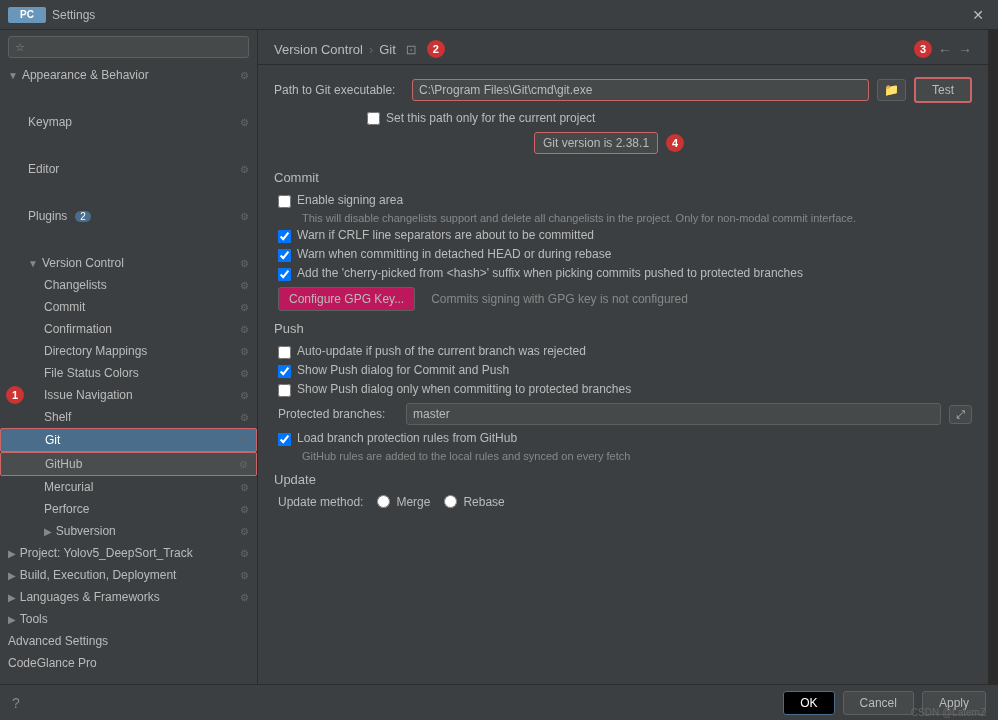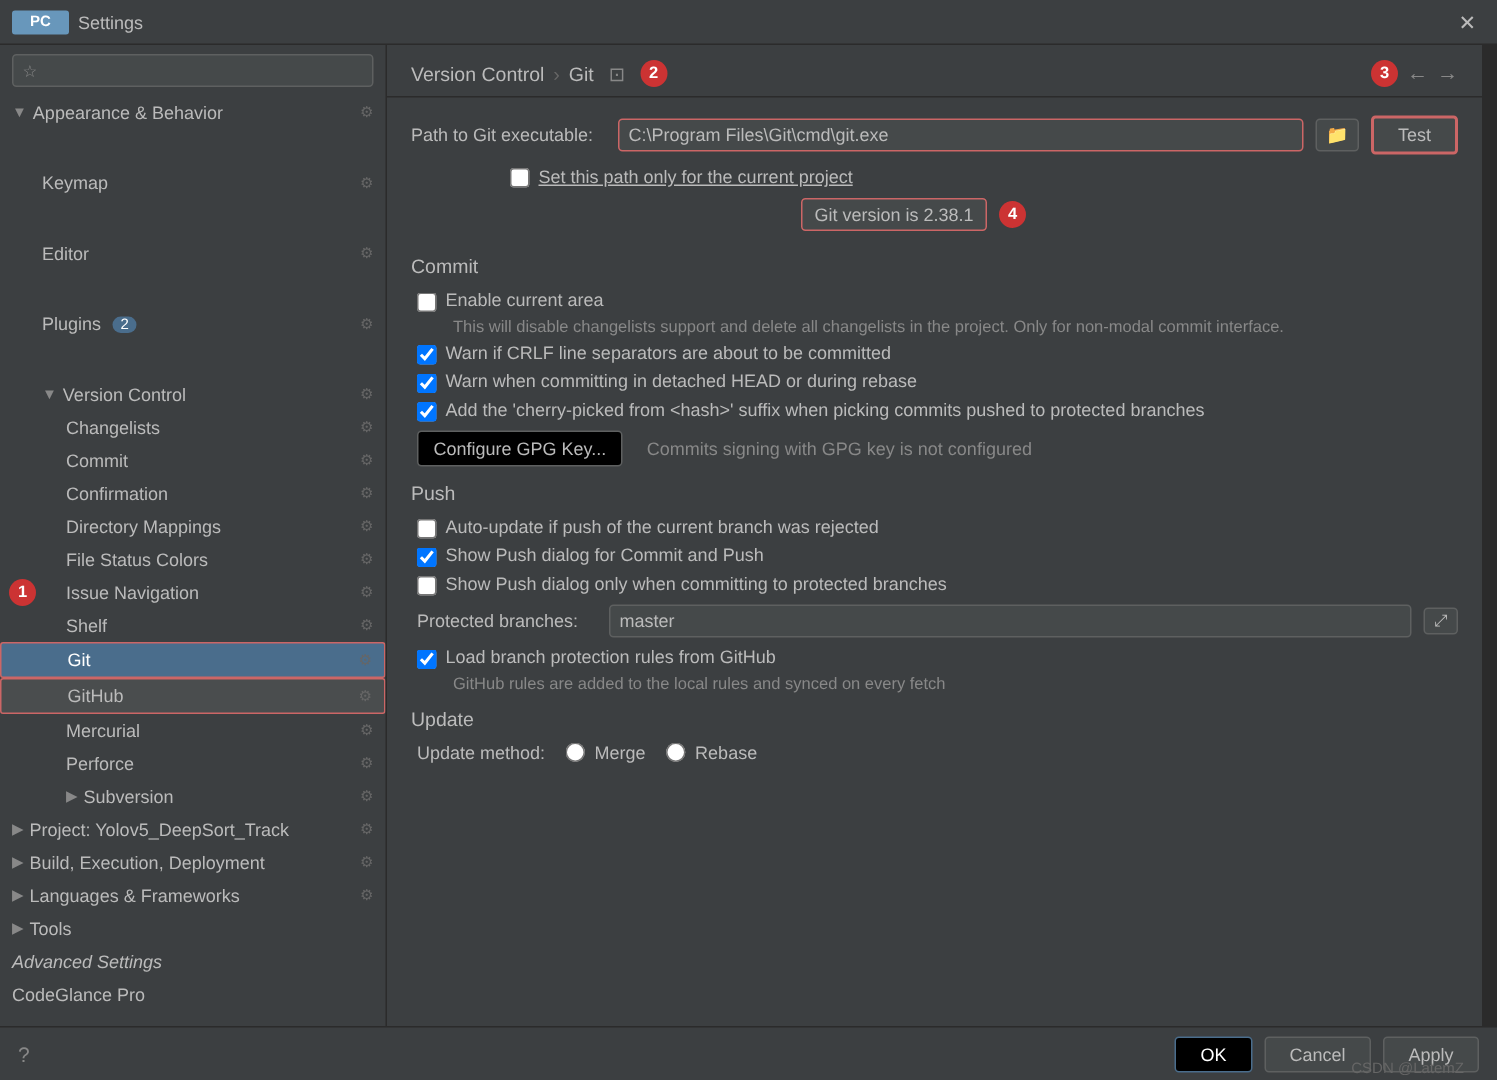--- a/index.html
+++ b/index.html
@@ -215,24 +215,23 @@
       padding: 4px 16px;
       color: #bbbbbb;
       cursor: pointer;
       font-size: 12px;
     }
 
     .checkbox-row {
       display: flex;
       align-items: center;
       gap: 6px;
-      margin: 3px 0 3px 66px;
-      font-size: 12px;
-      color: #bbbbbb;
-      text-decoration: underline;
+      margin: 3px 0 3px 93px;
+      font-size: 12px;
+      color: #bbbbbb;
     }
 
     .checkbox-row input[type="checkbox"] { cursor: pointer; }
 
     .version-info {
       margin: 4px 0 4px 130px;
       padding: 3px 8px;
       background: #45494a;
       border: 1px solid #cc6666;
       border-radius: 3px;
@@ -262,21 +261,21 @@
 
     .sub-text {
       font-size: 11px;
       color: #888;
       margin-left: 28px;
       margin-top: 2px;
       margin-bottom: 4px;
     }
 
     .configure-btn {
-      background: #000000;
+      background: #be185d;
       border: 1px solid #5e6060;
       border-radius: 3px;
       padding: 4px 10px;
       color: #bbbbbb;
       cursor: pointer;
       font-size: 12px;
       margin-right: 8px;
     }
 
     .gpg-row {
@@ -380,21 +379,21 @@
       font-size: 11px;
       font-weight: bold;
       margin-left: 4px;
       vertical-align: middle;
       flex-shrink: 0;
     }
 
     .watermark {
       position: fixed;
       bottom: 2px;
-      right: 22px;
+      right: 12px;
       font-size: 10px;
       color: #666;
     }
 
     
     ::-webkit-scrollbar { width: 6px; }
     ::-webkit-scrollbar-track { background: #3c3f41; }
     ::-webkit-scrollbar-thumb { background: #555; border-radius: 3px; }
 
     .right-edge {
@@ -531,21 +530,21 @@
         <span class="expand-arrow">▶</span>
         <span>Languages &amp; Frameworks</span>
         <span class="settings-icon">⚙</span>
       </div>
 
       <div class="nav-item parent">
         <span class="expand-arrow">▶</span>
         <span>Tools</span>
       </div>
 
-      <div class="nav-item" style="padding-left:8px;font-style:italic;">
+      <div class="nav-item" style="padding-left:8px;">
         <span>Advanced Settings</span>
       </div>
 
       <div class="nav-item" style="padding-left:8px;">
         <span>CodeGlance Pro</span>
       </div>
 
     </div>
 
     <div class="right-panel">
@@ -581,21 +580,21 @@
 
         <div style="margin-left:130px; margin-bottom:8px; display:flex; align-items:center;">
           <span class="version-info">Git version is 2.38.1</span>
           <span class="annotation" style="margin-left:8px;">4</span>
         </div>
 
         <div class="section-title">Commit</div>
 
         <div class="checkbox-full-row">
           <input type="checkbox" style="">
-          <span>Enable current area</span>
+          <span>Enable signing area</span>
         </div>
         <div class="sub-text">This will disable changelists support and delete all changelists in the project. Only for non-modal commit interface.</div>
 
         <div class="checkbox-full-row">
           <input type="checkbox" checked="" style="">
           <span>Warn if CRLF line separators are about to be committed</span>
         </div>
 
         <div class="checkbox-full-row">
           <input type="checkbox" checked="" style="">

